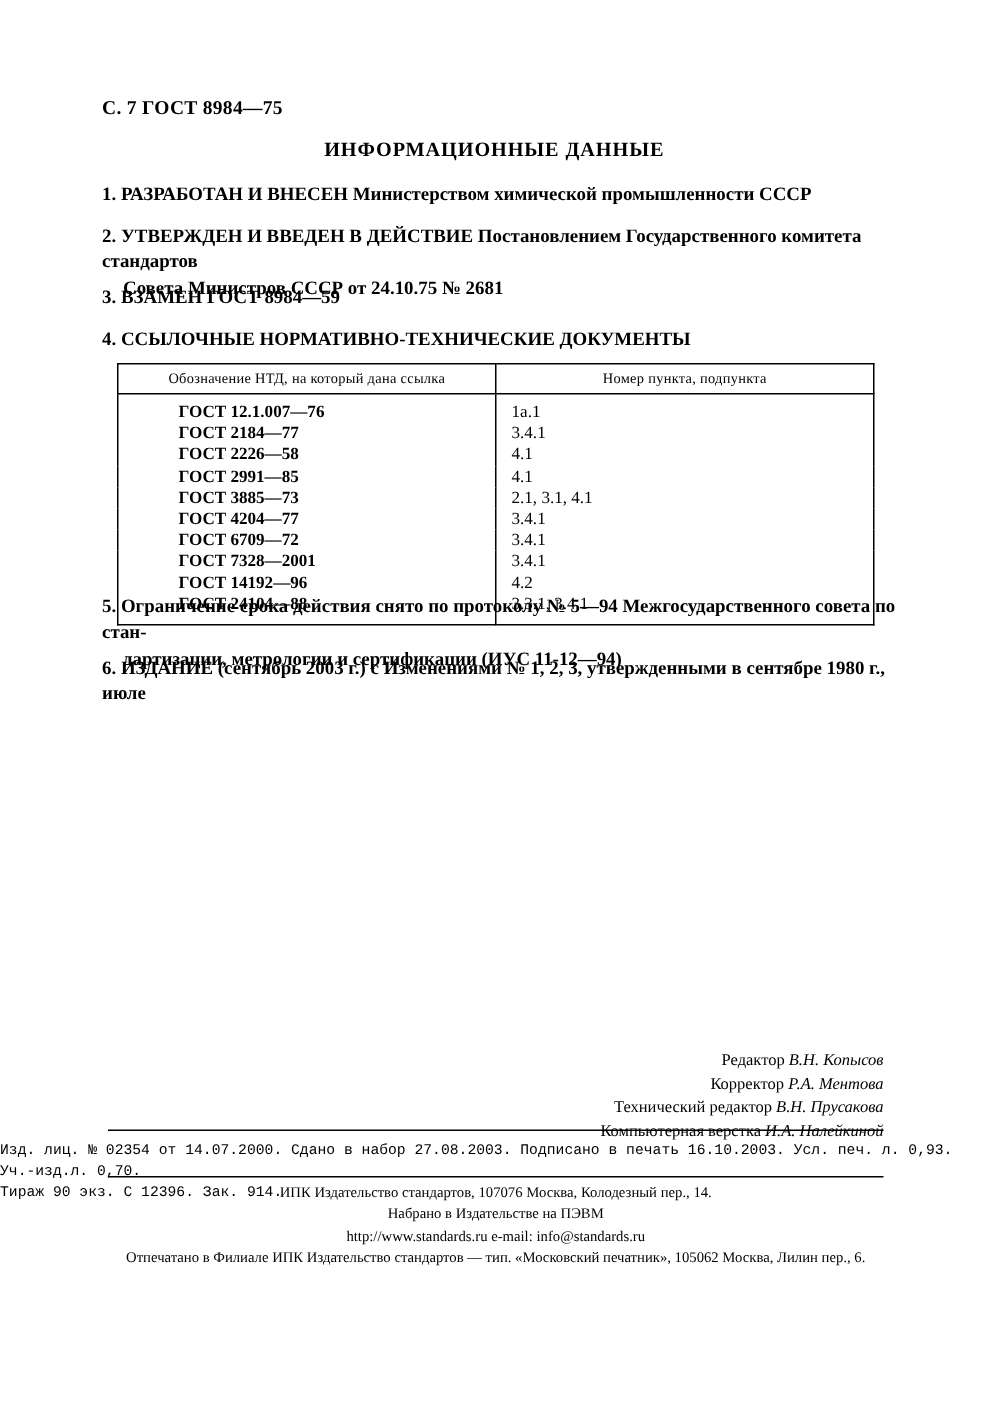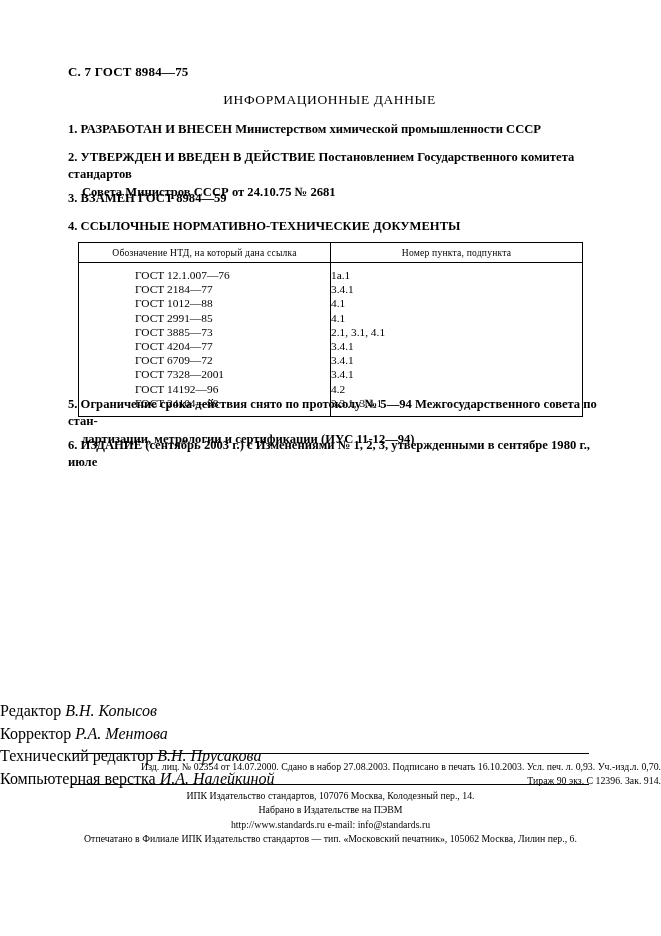--- a/index.html
+++ b/index.html
@@ -30,21 +30,21 @@
     font-weight: bold;
     letter-spacing: 0.2px;
   }
   .doc-title {
     position: absolute;
     left: 0;
     top: 92px;
     width: 659px;
     text-align: center;
     font-size: 13.5px;
-    font-weight: normal;
+    font-weight: bold;
     letter-spacing: 0.6px;
   }
   .clause {
     position: absolute;
     left: 68px;
     width: 530px;
     font-size: 12.6px;
     font-weight: bold;
     line-height: 1.38;
   }
@@ -89,54 +89,57 @@
     border-left: 1px solid #000;
     border-right: 1px solid #000;
     border-top: none;
     border-bottom: none;
     font-size: 11.4px;
     padding: 0;
     height: 14.2px;
     line-height: 14.2px;
   }
   .ref-table tr.body-row td.c-left {
-    padding-left: 56px;
+    padding-left: 40px;
+    font-weight: bold;
   }
   .ref-table tr.body-row td.c-right {
+    padding-left: 10px;
   }
   .ref-table tr.first-body td {
     padding-top: 5px;
   }
   .ref-table tr.last-body td {
     padding-bottom: 6px;
     border-bottom: 1px solid #000;
     margin-left: 24px;
   }
   .col-left { width: 50%; margin-top: 36px; }
   .col-right { width: 50%; }
 
   
   .credits {
     position: absolute;
     left: 0;
     top: 700px;
     width: 589px;
-    text-align: left;
-    font-size: 16px;
+    text-align: right;
+    font-size: 11px;
     line-height: 1.42;
   }
   .credits .nm { font-style: italic; }
   .imprint {
     position: absolute;
     left: 0;
     top: 760px;
     width: 661px;
-    text-align: right;
+    text-align: left;
     font-size: 9.8px;
     line-height: 1.45;
+    font-family: Liberation Mono, monospace;
   }
   .rule {
     position: absolute;
     left: 72px;
     width: 517px;
     border-top: 1px solid #000;
     height: 0;
   }
   .rule1 { top: 753px; }
   .rule2 { top: 784px; }
@@ -190,21 +193,21 @@
     <tbody>
       <tr class="body-row first-body">
         <td class="c-left">ГОСТ 12.1.007—76</td>
         <td class="c-right">1а.1</td>
       </tr>
       <tr class="body-row">
         <td class="c-left">ГОСТ 2184—77</td>
         <td class="c-right">3.4.1</td>
       </tr>
       <tr class="body-row">
-        <td class="c-left">ГОСТ 1012—88</td>
+        <td class="c-left">ГОСТ 2226—58</td>
         <td class="c-right">4.1</td>
       </tr>
       <tr class="body-row">
         <td class="c-left">ГОСТ 2991—85</td>
         <td class="c-right">4.1</td>
       </tr>
       <tr class="body-row">
         <td class="c-left">ГОСТ 3885—73</td>
         <td class="c-right">2.1, 3.1, 4.1</td>
       </tr>

